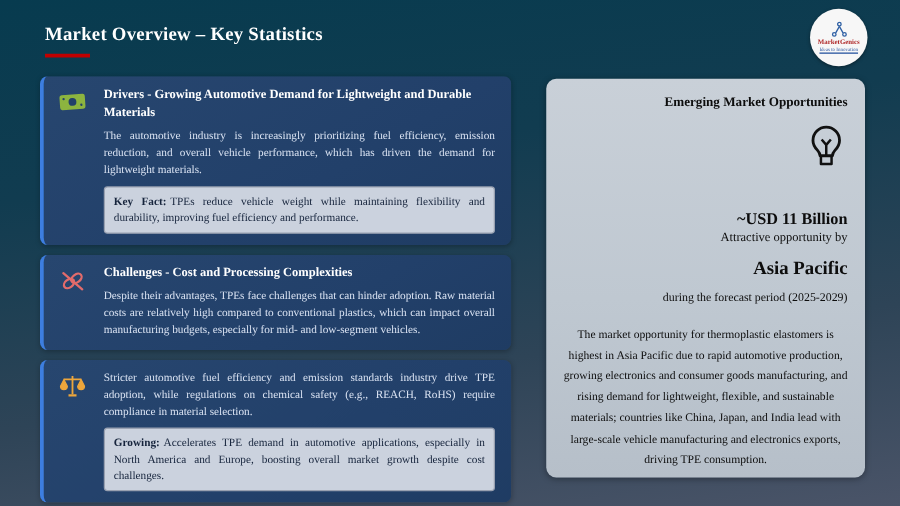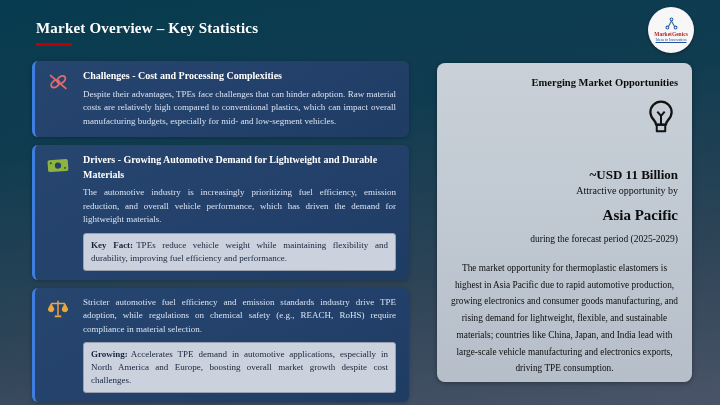--- a/index.html
+++ b/index.html
@@ -75,49 +75,49 @@
         <line x1="12" y1="7" x2="17" y2="16"></line>
     </svg>
     <div class="logo-name">MarketGenics</div>
     <div class="logo-tagline">Ideas to Innovation</div>
   </div>
 
   <div class="left-col">
 
     <div class="card">
       <div class="card-icon">
-        <svg viewBox="0 0 24 24" fill="none" stroke="#e26b6b" stroke-width="2" stroke-linecap="round">
-          <ellipse cx="9" cy="14" rx="5" ry="3.4" transform="rotate(-38 9 14)"></ellipse>
-          <ellipse cx="15.5" cy="9.5" rx="5" ry="3.4" transform="rotate(-38 15.5 9.5)"></ellipse>
-          <line x1="4" y1="5" x2="20.5" y2="19"></line>
-        </svg>
-      </div>
-      <div class="card-content">
-        <div class="card-title">Challenges - Cost and Processing Complexities</div>
-        <div class="card-body">Despite their advantages, TPEs face challenges that can hinder adoption. Raw material costs are relatively high compared to conventional plastics, which can impact overall manufacturing budgets, especially for mid- and low-segment vehicles.</div>
-      </div>
-    </div>
-
-    <div class="card">
-      <div class="card-icon">
         <svg viewBox="0 0 26 22">
           <g transform="rotate(-4 13 11)">
             <rect x="2" y="4" width="22" height="13" rx="2" fill="#8cb43f"></rect>
             <circle cx="13" cy="10.5" r="3.4" fill="#22406a"></circle>
             <circle cx="5.5" cy="7.5" r="1" fill="#22406a"></circle>
             <circle cx="20.5" cy="13.5" r="1" fill="#22406a"></circle>
           </g>
         </svg>
       </div>
       <div class="card-content">
         <div class="card-title">Drivers - Growing Automotive Demand for Lightweight and Durable Materials</div>
         <div class="card-body">The automotive industry is increasingly prioritizing fuel efficiency, emission reduction, and overall vehicle performance, which has driven the demand for lightweight materials.</div>
         <div class="callout">
           <span class="callout-label">Key Fact:</span><span>TPEs reduce vehicle weight while maintaining flexibility and durability, improving fuel efficiency and performance.</span>
         </div>
+      </div>
+    </div>
+
+    <div class="card">
+      <div class="card-icon">
+        <svg viewBox="0 0 24 24" fill="none" stroke="#e26b6b" stroke-width="2" stroke-linecap="round">
+          <ellipse cx="9" cy="14" rx="5" ry="3.4" transform="rotate(-38 9 14)"></ellipse>
+          <ellipse cx="15.5" cy="9.5" rx="5" ry="3.4" transform="rotate(-38 15.5 9.5)"></ellipse>
+          <line x1="4" y1="5" x2="20.5" y2="19"></line>
+        </svg>
+      </div>
+      <div class="card-content">
+        <div class="card-title">Challenges - Cost and Processing Complexities</div>
+        <div class="card-body">Despite their advantages, TPEs face challenges that can hinder adoption. Raw material costs are relatively high compared to conventional plastics, which can impact overall manufacturing budgets, especially for mid- and low-segment vehicles.</div>
       </div>
     </div>
 
     <div class="card">
       <div class="card-icon">
         <svg viewBox="0 0 24 24" fill="#eda63c" stroke="#eda63c">
           <line x1="12" y1="3" x2="12" y2="19" stroke-width="1.6"></line>
           <line x1="4.5" y1="6" x2="19.5" y2="6" stroke-width="1.6"></line>
           <line x1="8.5" y1="20" x2="15.5" y2="20" stroke-width="2"></line>
           <path d="M1.5 12 L4.5 6.2 L7.5 12 A3 3 0 0 1 1.5 12 Z" stroke-width="1"></path>

